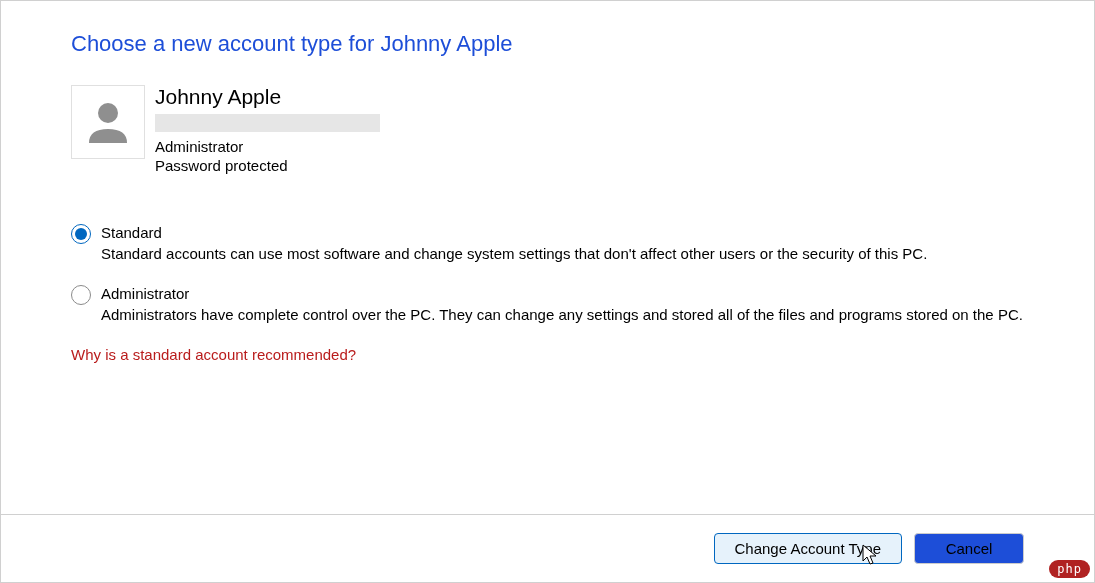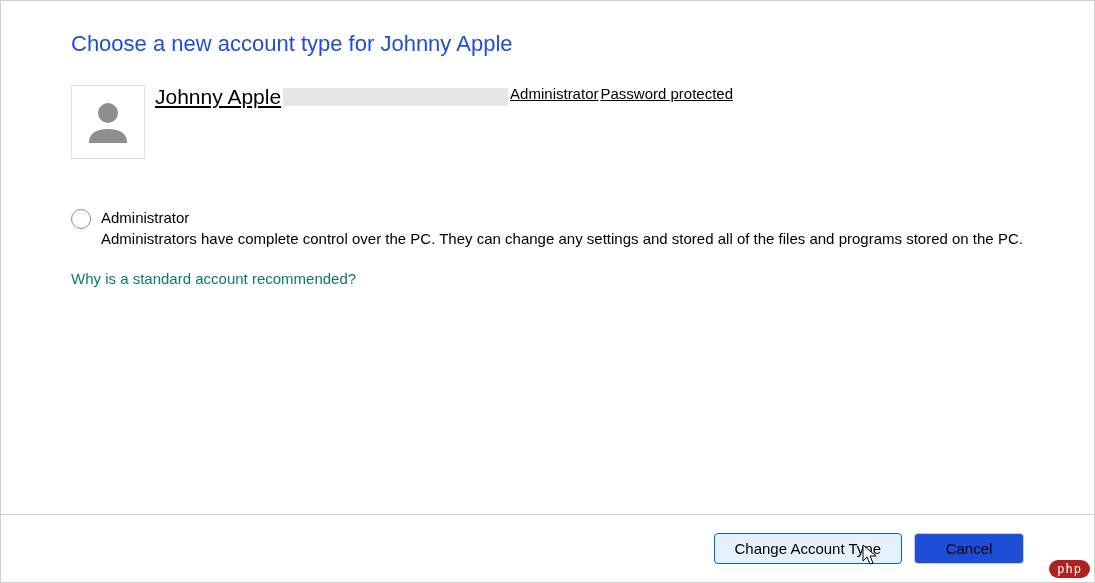--- a/index.html
+++ b/index.html
@@ -33,22 +33,22 @@
       border: 1px solid #e0e0e0;
       display: flex;
       align-items: center;
       justify-content: center;
       margin-right: 10px;
       background: #fff;
     }
     .avatar-box svg { display: block; }
     .user-details {
       display: flex;
+      flex-direction: column;
       gap: 2px;
-      text-decoration: underline;
     }
     .user-name {
       font-size: 21px;
       font-weight: 400;
       color: #000;
     }
     .user-email-placeholder {
       width: 225px;
       height: 18px;
       background: #e6e6e6;
@@ -95,21 +95,21 @@
       font-size: 15px;
       color: #000;
       margin-bottom: 2px;
     }
     .radio-desc {
       font-size: 15px;
       color: #000;
       line-height: 1.45;
     }
     .help-link {
-      color: #0f766e;
+      color: #b91c1c;
       font-size: 15px;
       cursor: pointer;
       display: inline-block;
     }
     .footer-bar {
       position: absolute;
       bottom: 0;
       left: 0;
       right: 0;
       border-top: 1px solid #d0d0d0;
@@ -170,20 +170,27 @@
     <div class="user-details">
       <div class="user-name">Johnny Apple</div>
       <div class="user-email-placeholder"></div>
       <div class="user-role">Administrator</div>
       <div class="user-pw">Password protected</div>
     </div>
   </div>
 
   <div class="radio-group">
     <div class="radio-option">
+      <div class="radio-circle selected"></div>
+      <div class="radio-content">
+        <div class="radio-label">Standard</div>
+        <div class="radio-desc">Standard accounts can use most software and change system settings that don't affect other users or the security of this PC.</div>
+      </div>
+    </div>
+    <div class="radio-option">
       <div class="radio-circle"></div>
       <div class="radio-content">
         <div class="radio-label">Administrator</div>
         <div class="radio-desc">Administrators have complete control over the PC. They can change any settings and stored all of the files and programs stored on the PC.</div>
       </div>
     </div>
   </div>
 
   <span class="help-link">Why is a standard account recommended?</span>
 </div>

